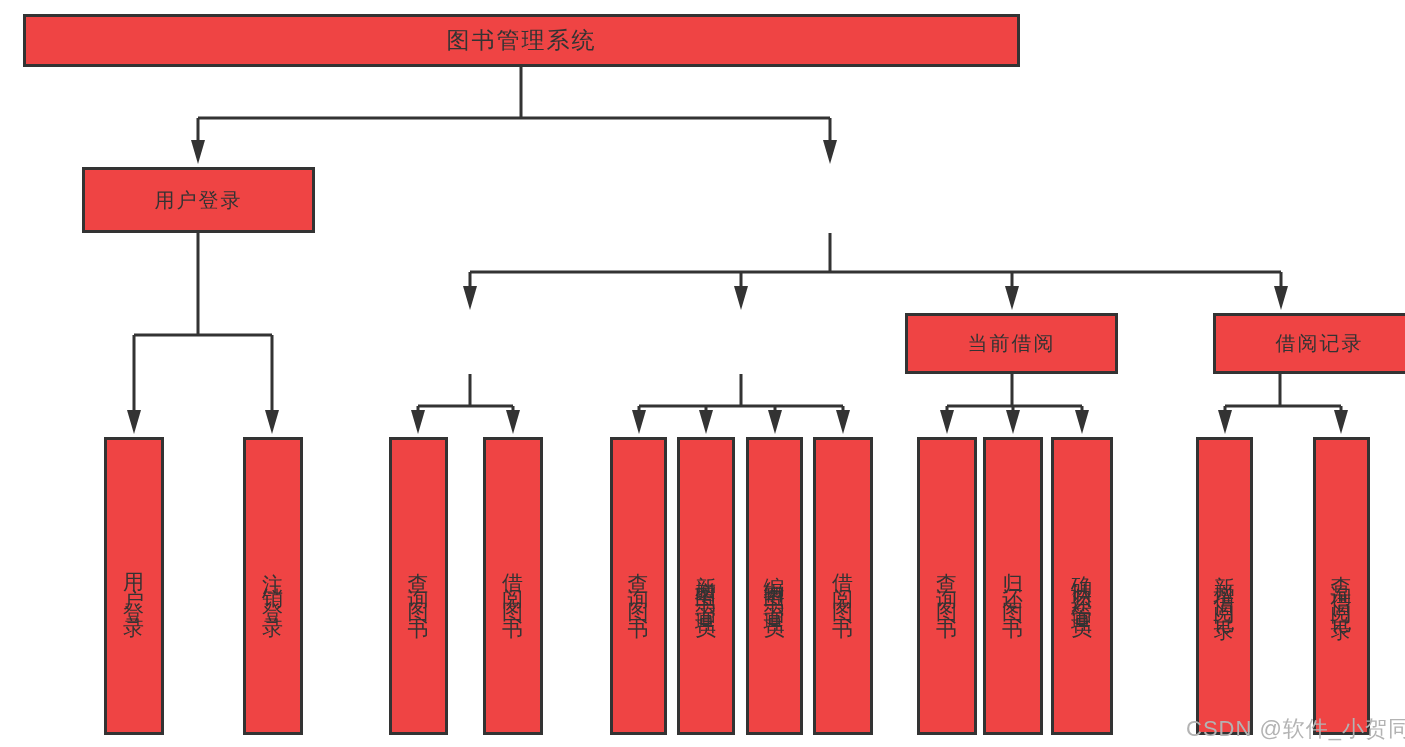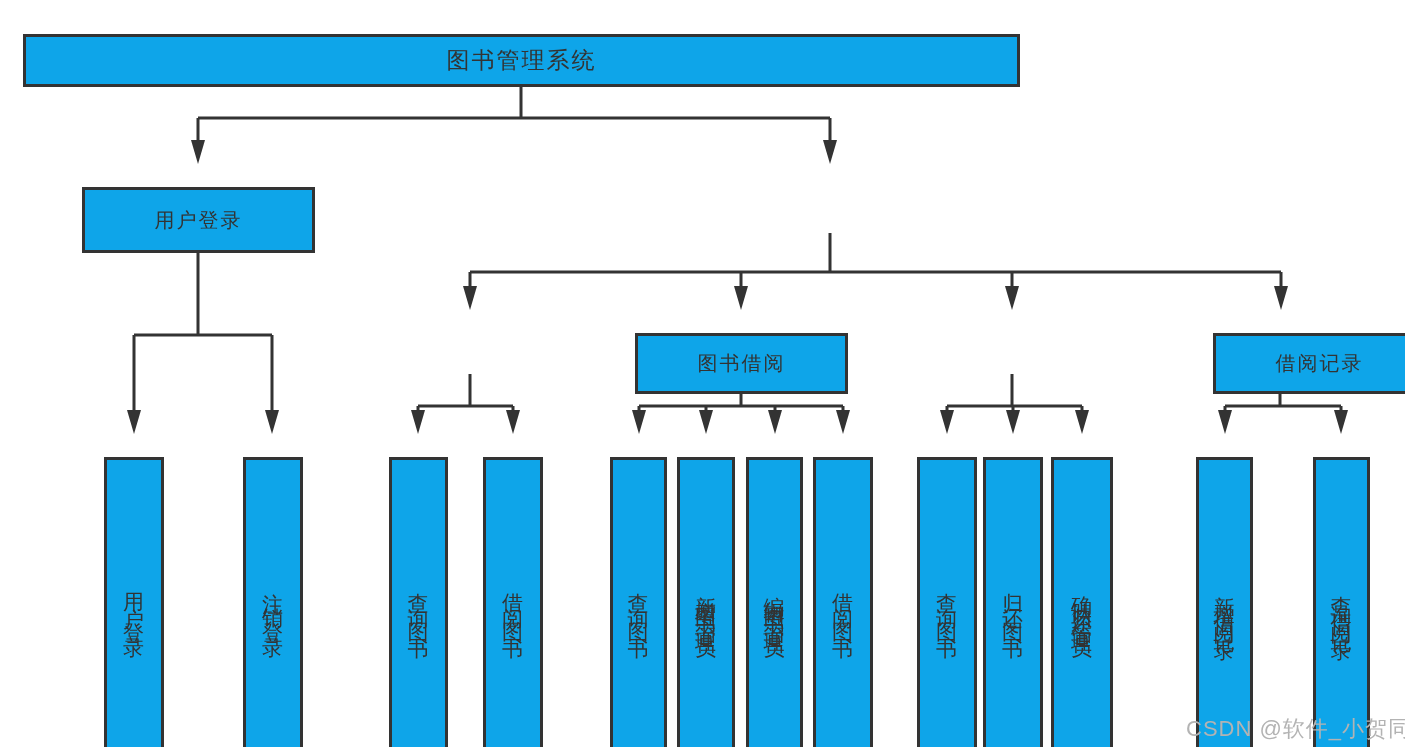--- a/index.html
+++ b/index.html
@@ -30,27 +30,26 @@
     fill: none;
     stroke: var(--ink);
     stroke-width: 3;
   }
   .wires polygon {
     fill: var(--ink);
     stroke: none;
   }
   .box {
     position: absolute;
-    background: #0ea5e9;
+    background: #ef4444;
     border: 3px solid var(--ink);
     display: flex;
     align-items: center;
     justify-content: center;
     text-align: center;
-    margin-top: 20px;
   }
   .h-box { font-size: 20px; letter-spacing: 2px; }
   .root-box { font-size: 23px; letter-spacing: 2px; }
   .v-box { font-size: 21px; }
   .v-box .v-text {
     writing-mode: vertical-rl;
     line-height: 1;
     white-space: nowrap;
   }
   .ls-lg .v-text { letter-spacing: 15px; }
@@ -108,22 +107,22 @@
   </svg>
 
   <div class="box h-box root-box" style="left:23px; top:14px; width:997px; height:53px;">
     <span>图书管理系统</span>
   </div>
 
   <div class="box h-box" style="left:82px; top:167px; width:233px; height:66px;">
     <span>用户登录</span>
   </div>
 
-  <div class="box h-box" style="left:635px; top:313px; width:213px; height:61px;">
-    <span>图书借阅</span>
+  <div class="box h-box" style="left:905px; top:313px; width:213px; height:61px;">
+    <span>当前借阅</span>
   </div>
   <div class="box h-box" style="left:1213px; top:313px; width:213px; height:61px;">
     <span>借阅记录</span>
   </div>
 
   <div class="box v-box ls-lg" style="left:104px; top:437px; width:60px; height:298px;">
     <span class="v-text">用户登录</span>
   </div>
   <div class="box v-box ls-lg" style="left:243px; top:437px; width:60px; height:298px;">
     <span class="v-text">注销登录</span>

